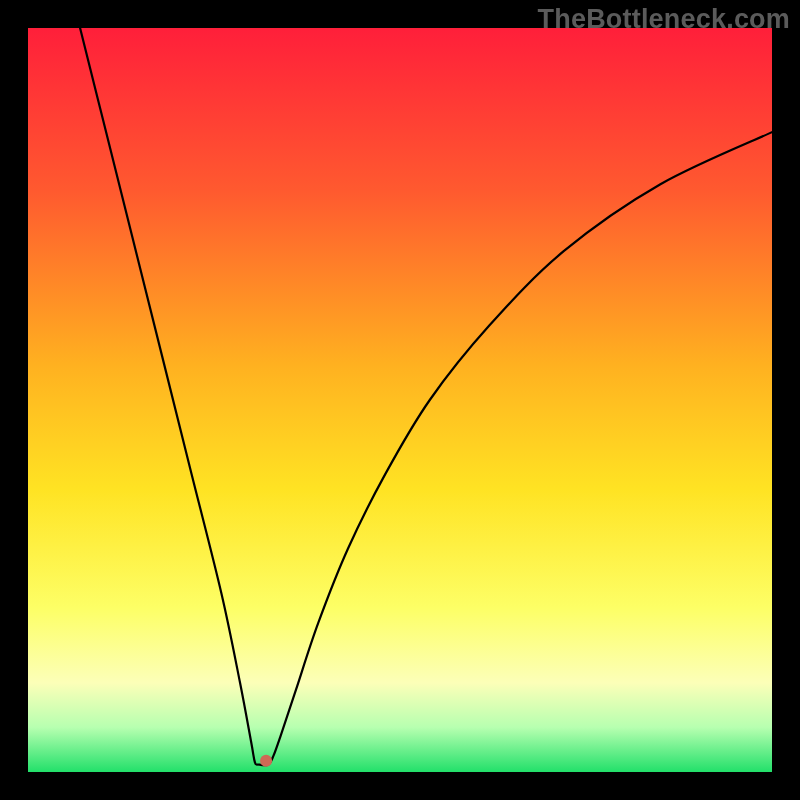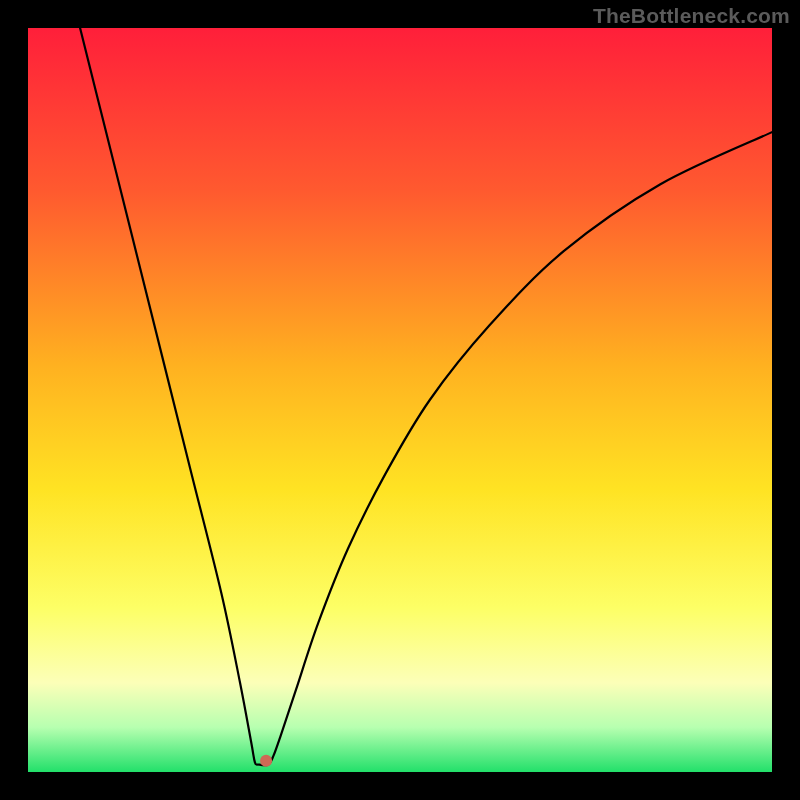--- a/index.html
+++ b/index.html
@@ -23,21 +23,21 @@
     position: absolute;
     left: 0;
     top: 0;
     width: 744px;
     height: 744px;
   }
   .watermark {
     position: absolute;
     top: 4px;
     right: 10px;
-    font-size: 21px;
+    font-size: 27px;
     font-weight: 600;
     color: #5b5b5b;
     letter-spacing: 0.2px;
     pointer-events: none;
   }
   svg {
     display: block;
   }
 </style>
 </head>

